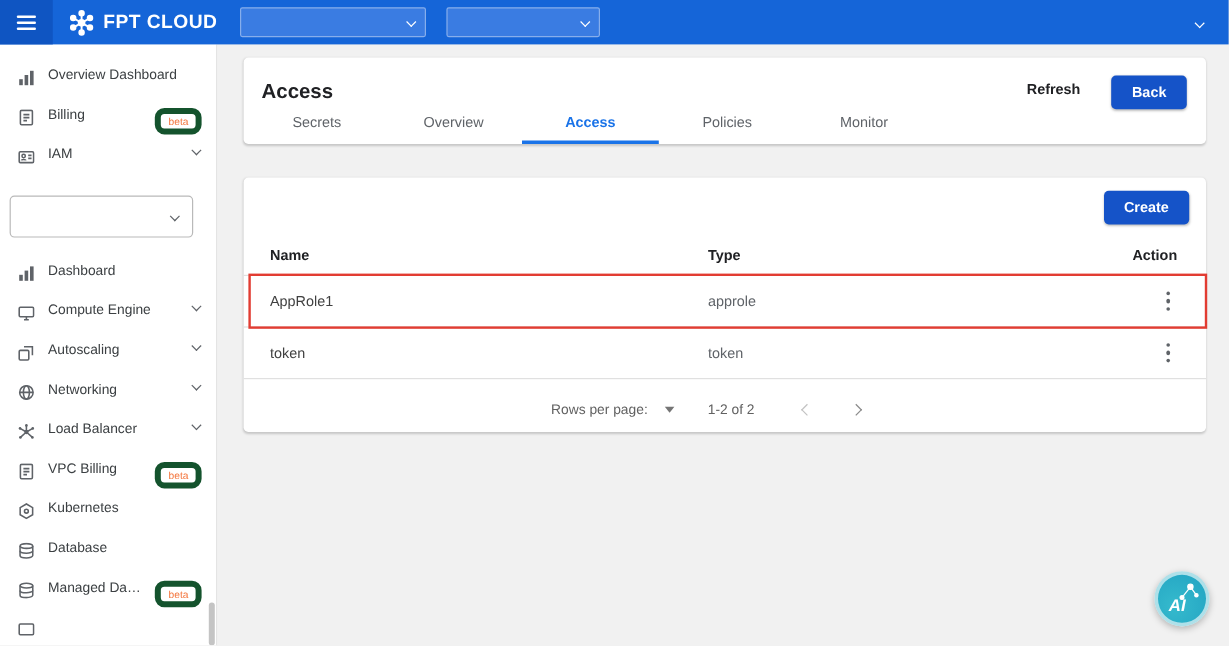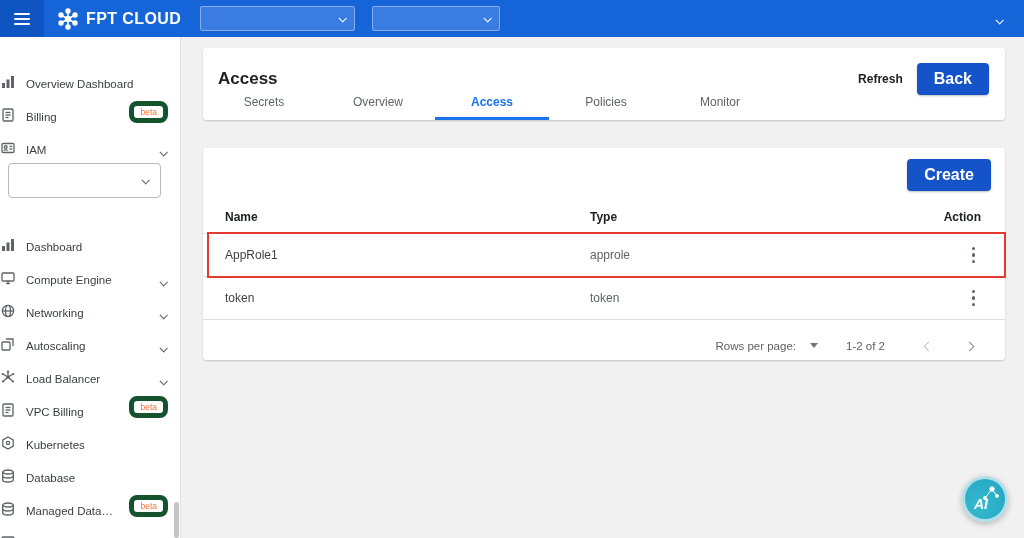--- a/index.html
+++ b/index.html
@@ -34,21 +34,21 @@
     border-right:1.5px solid currentColor; border-bottom:1.5px solid currentColor;
     transform:rotate(45deg) translateY(-1px);
   }
   .topbar-right { margin-left:auto; margin-right:22px; color:#fff; cursor:pointer; }
   
   .sidebar {
     position:absolute; top:37px; left:0; width:181px; bottom:0;
     background:#fff; border-right:1px solid #e4e4e4; padding-top:20px; overflow:hidden; z-index:20;
   }
   .side-item {
-    display:flex; align-items:flex-end; height:33px; padding:0 12px 0 0; gap:10px;
+    display:flex; align-items:flex-start; height:33px; padding:0 12px 0 14px; gap:10px;
     font-size:11.5px; color:#3c4043; cursor:pointer; white-space:nowrap;
   }
   .side-item .s-icon { width:16px; height:16px; flex:0 0 16px; display:flex; align-items:center; justify-content:center; }
   .side-item .s-label { flex:1; overflow:hidden; text-overflow:ellipsis; }
   .side-item .s-chev { color:#5f6368; margin-right:2px; }
   .beta {
     font-size:8.5px; color:#f4743b; border:5px solid #14532d; border-radius:8px;
     padding:1px 6px; margin-left:2px; line-height:1.2;
   }
   .side-select {
@@ -63,24 +63,24 @@
   svg.ic { stroke:#5f6368; fill:none; stroke-width:1.3; }
   svg.ic .f { fill:#5f6368; stroke:none; }
   
   .card {
     position:absolute; background:#fff; border-radius:4px;
     box-shadow:0 1px 2px rgba(0,0,0,.18);
   }
   .card1 { left:203px; top:48px; width:802px; height:72px; }
   .card1-head { display:flex; align-items:center; padding:15px 16px 0 15px; }
   .page-title { font-size:17px; font-weight:bold; color:#202124; }
-  .head-actions { margin-left:auto; display:flex; align-items:center; gap:12px; }
+  .head-actions { margin-left:auto; display:flex; align-items:flex-start; gap:24px; }
   .refresh-btn { font-size:12px; font-weight:bold; color:#202124; cursor:pointer; padding:4px 2px; }
   .btn-primary {
-    background:#1553c8; color:#fff; font-size:16px; font-weight:bold;
+    background:#1553c8; color:#fff; font-size:12px; font-weight:bold;
     border:none; border-radius:4px; padding:7px 17px; cursor:pointer;
     box-shadow:0 1px 2px rgba(0,0,0,.25); font-family:inherit;
   }
   .tabs { display:flex; padding-left:4px; position:absolute; bottom:0; left:0; }
   .tab {
     width:114px; height:37px; display:flex; align-items:center; justify-content:center;
     font-size:12px; color:#5f6368; cursor:pointer;
   }
   .tab.active { color:#1a73e8; font-weight:bold; box-shadow:inset 0 -3px 0 #1a73e8; }
   .card2 { left:203px; top:148px; width:802px; height:212px; }
@@ -95,21 +95,21 @@
   .cell-name { color:#404040; cursor:pointer; }
   .cell-type { color:#5f6368; }
   .cell-action { display:flex; justify-content:flex-end; }
   .kebab { display:flex; flex-direction:column; gap:3px; padding:5px 6px; cursor:pointer; }
   .kebab i { width:3.5px; height:3.5px; border-radius:50%; background:#5f6368; display:block; }
   .annotation-box {
     position:absolute; left:4px; right:-1px; top:-2px; bottom:-2px;
     border:2px solid #e23c32; pointer-events:none; z-index:5;
   }
   .pagination {
-    display:flex; align-items:center; justify-content:flex-end;
+    display:flex; align-items:center; justify-content:center;
     padding:0 22px 0 0; height:52px; font-size:11.5px; color:#616161; gap:0;
     border-top:1px solid #e0e0e0;
   }
   .rpp-label { margin-right:14px; }
   .rpp-arrow {
     width:0; height:0; border-left:4px solid transparent; border-right:4px solid transparent;
     border-top:5px solid #757575; margin-right:28px; cursor:pointer;
   }
   .range-label { margin-right:30px; }
   .page-chev { padding:6px 10px; cursor:pointer; }
@@ -236,37 +236,37 @@
           <line x1="7" y1="10" x2="7" y2="12.5"></line>
         </svg>
     </span>
     <span class="s-label">Compute Engine</span>
     <span class="s-chev chev"></span>
   </div>
 
   <div class="side-item">
     <span class="s-icon">
       <svg class="ic" width="14" height="14" viewBox="0 0 14 14">
+          <rect x="1" y="5" width="8" height="8" rx="1"></rect>
+          <path d="M5 2 L12 2 L12 9"></path>
+        </svg>
+    </span>
+    <span class="s-label">Autoscaling</span>
+    <span class="s-chev chev"></span>
+  </div>
+
+  <div class="side-item">
+    <span class="s-icon">
+      <svg class="ic" width="14" height="14" viewBox="0 0 14 14">
           <circle cx="7" cy="7" r="5.6"></circle>
           <ellipse cx="7" cy="7" rx="2.5" ry="5.6"></ellipse>
           <line x1="1.4" y1="7" x2="12.6" y2="7"></line>
         </svg>
     </span>
     <span class="s-label">Networking</span>
-    <span class="s-chev chev"></span>
-  </div>
-
-  <div class="side-item">
-    <span class="s-icon">
-      <svg class="ic" width="14" height="14" viewBox="0 0 14 14">
-          <rect x="1" y="5" width="8" height="8" rx="1"></rect>
-          <path d="M5 2 L12 2 L12 9"></path>
-        </svg>
-    </span>
-    <span class="s-label">Autoscaling</span>
     <span class="s-chev chev"></span>
   </div>
 
   <div class="side-item">
     <span class="s-icon">
       <svg class="ic" width="14" height="14" viewBox="0 0 14 14">
           <circle class="f" cx="7" cy="7" r="1.8"></circle>
           <line x1="7" y1="7" x2="7" y2="1.5"></line>
           <line x1="7" y1="7" x2="12.3" y2="4"></line>
           <line x1="7" y1="7" x2="12" y2="11.5"></line>

